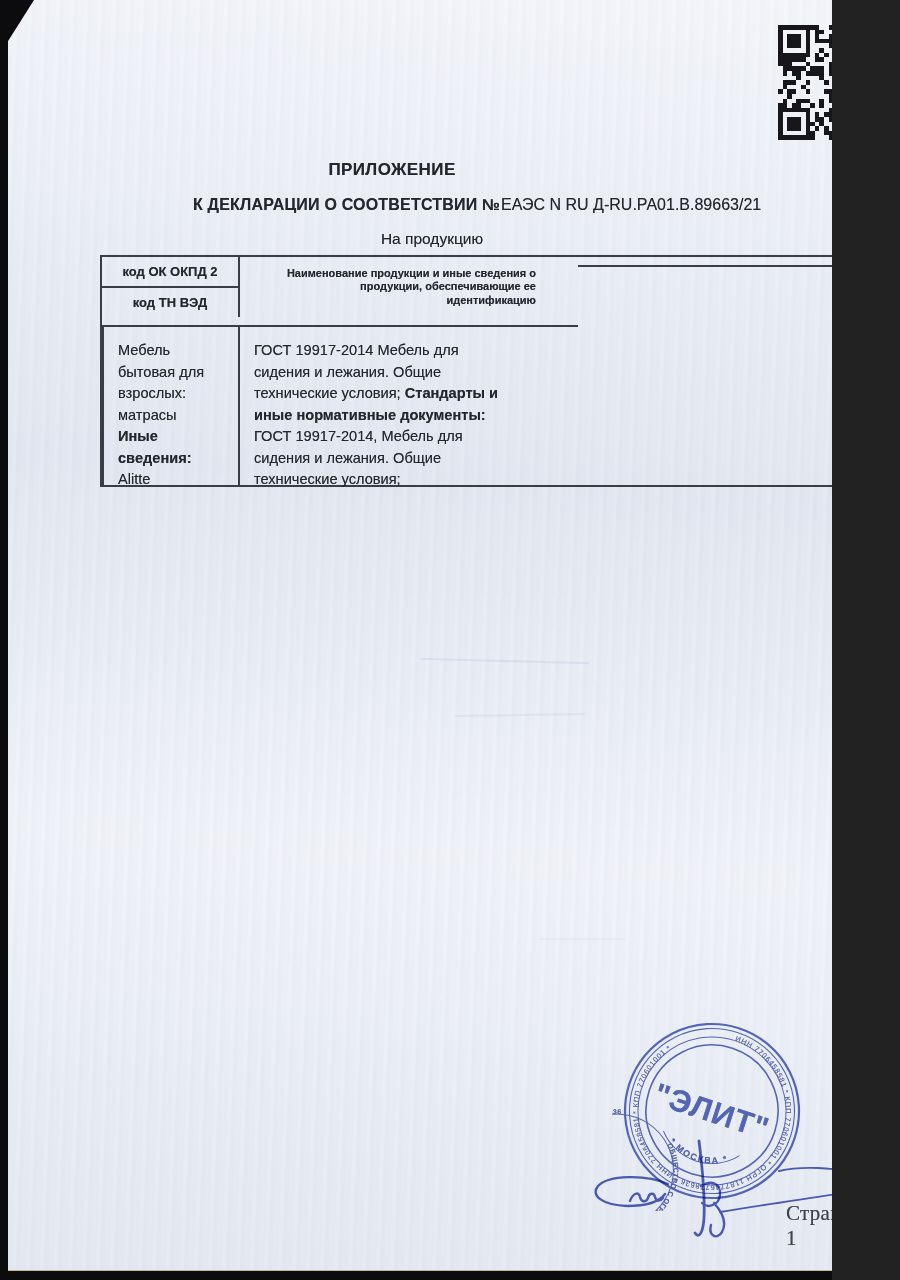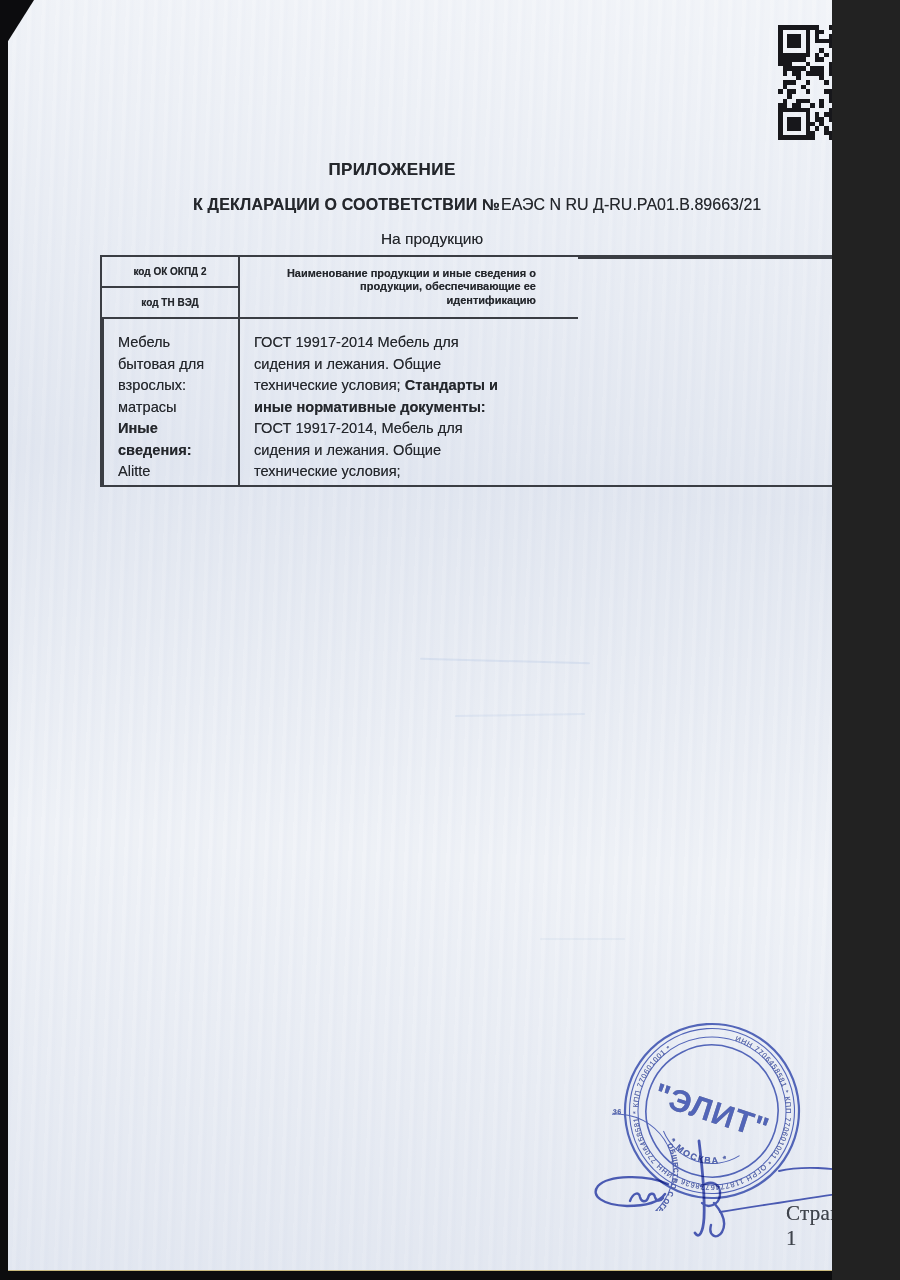--- a/index.html
+++ b/index.html
@@ -23,24 +23,24 @@
   .decl-label { font-weight:bold; letter-spacing:.2px; }
   .subtitle { position:absolute; top:230px; left:0; right:0; text-align:center;
               transform:translateX(16px); font-size:15.5px; }
 
   
   .tbl { position:absolute; left:100px; top:255px; width:778px;
          display:grid; grid-template-columns:136px 340px 298px; grid-template-rows:60px 168px;
          border:2px solid #3a3d43; }
   .cell { background:transparent; }
   .bl { border-left:2px solid #3a3d43; }
-  .bt { border-top:2px solid #3a3d43; }
+  .bt { border-top:2px solid #3a3d43;margin-top:8px; }
   .hc { font-weight:bold; font-size:11px; display:flex; align-items:center; justify-content:center; text-align:right; line-height:1.24; }
   .c1-split { display:flex; flex-direction:column; }
-  .c1a, .c1b { flex:1; display:flex; align-items:center; justify-content:center; font-weight:bold; font-size:10px; }
+  .c1a, .c1b { flex:1; display:flex; align-items:center; justify-content:center; font-weight:bold; font-size:13px; }
   .c1a { border-bottom:2px solid #3a3d43; }
   .hin2 { width:254px; } .hin3 { width:244px; }
   .bc { font-size:14.6px; line-height:21.5px; padding:13px 12px 0 14px; }
   .bc3-inner { width:246px; }
   .b { font-weight:bold; }
 
   
   .qr-wrap { position:absolute; left:778px; top:25px; width:115px; height:115px; }
 
   

